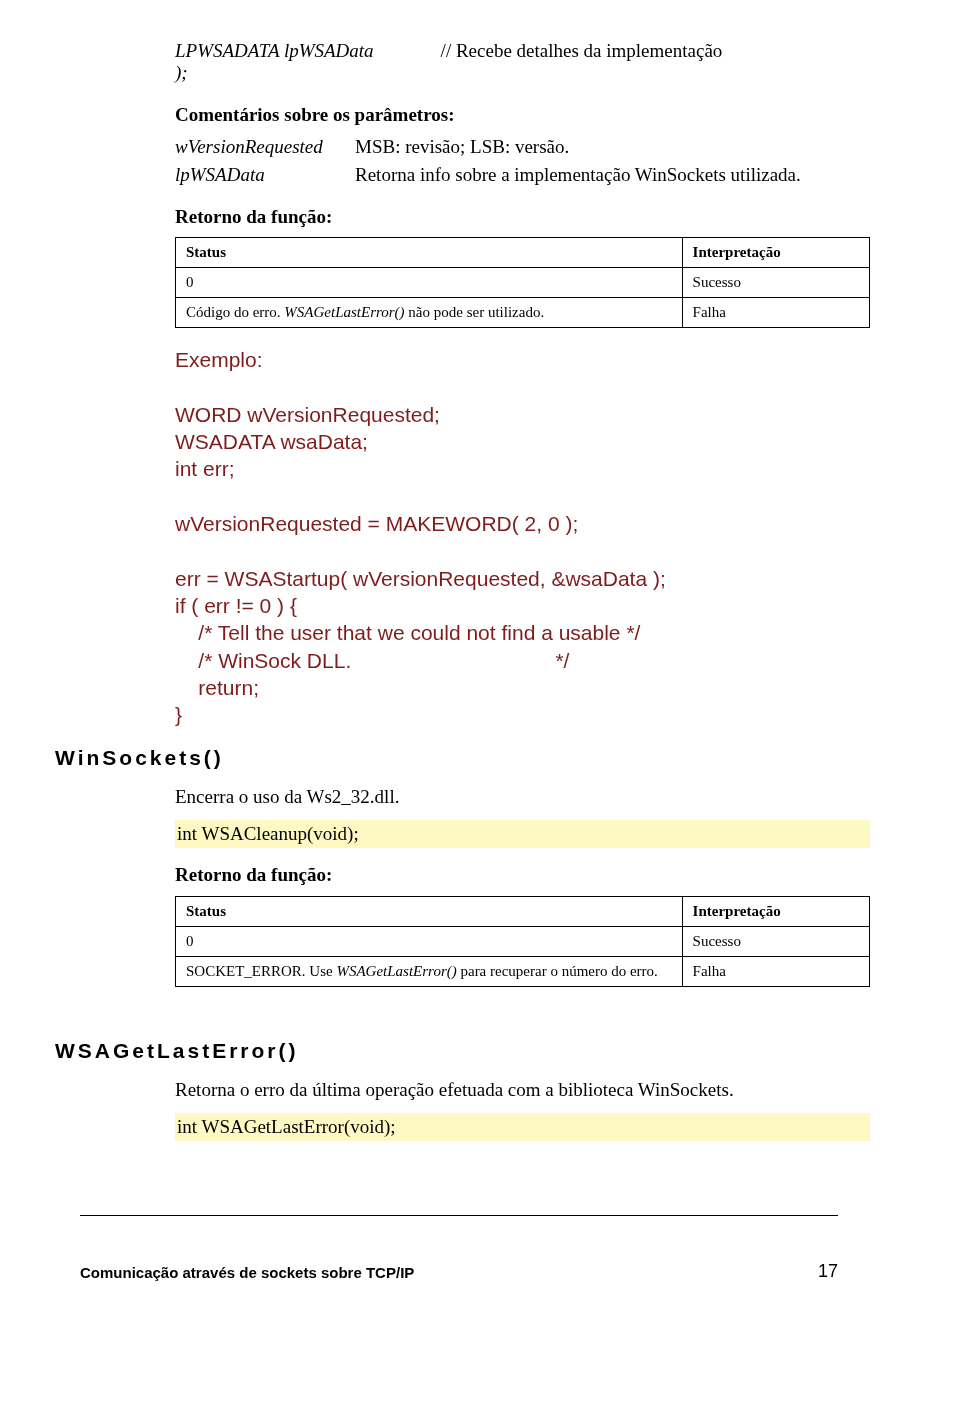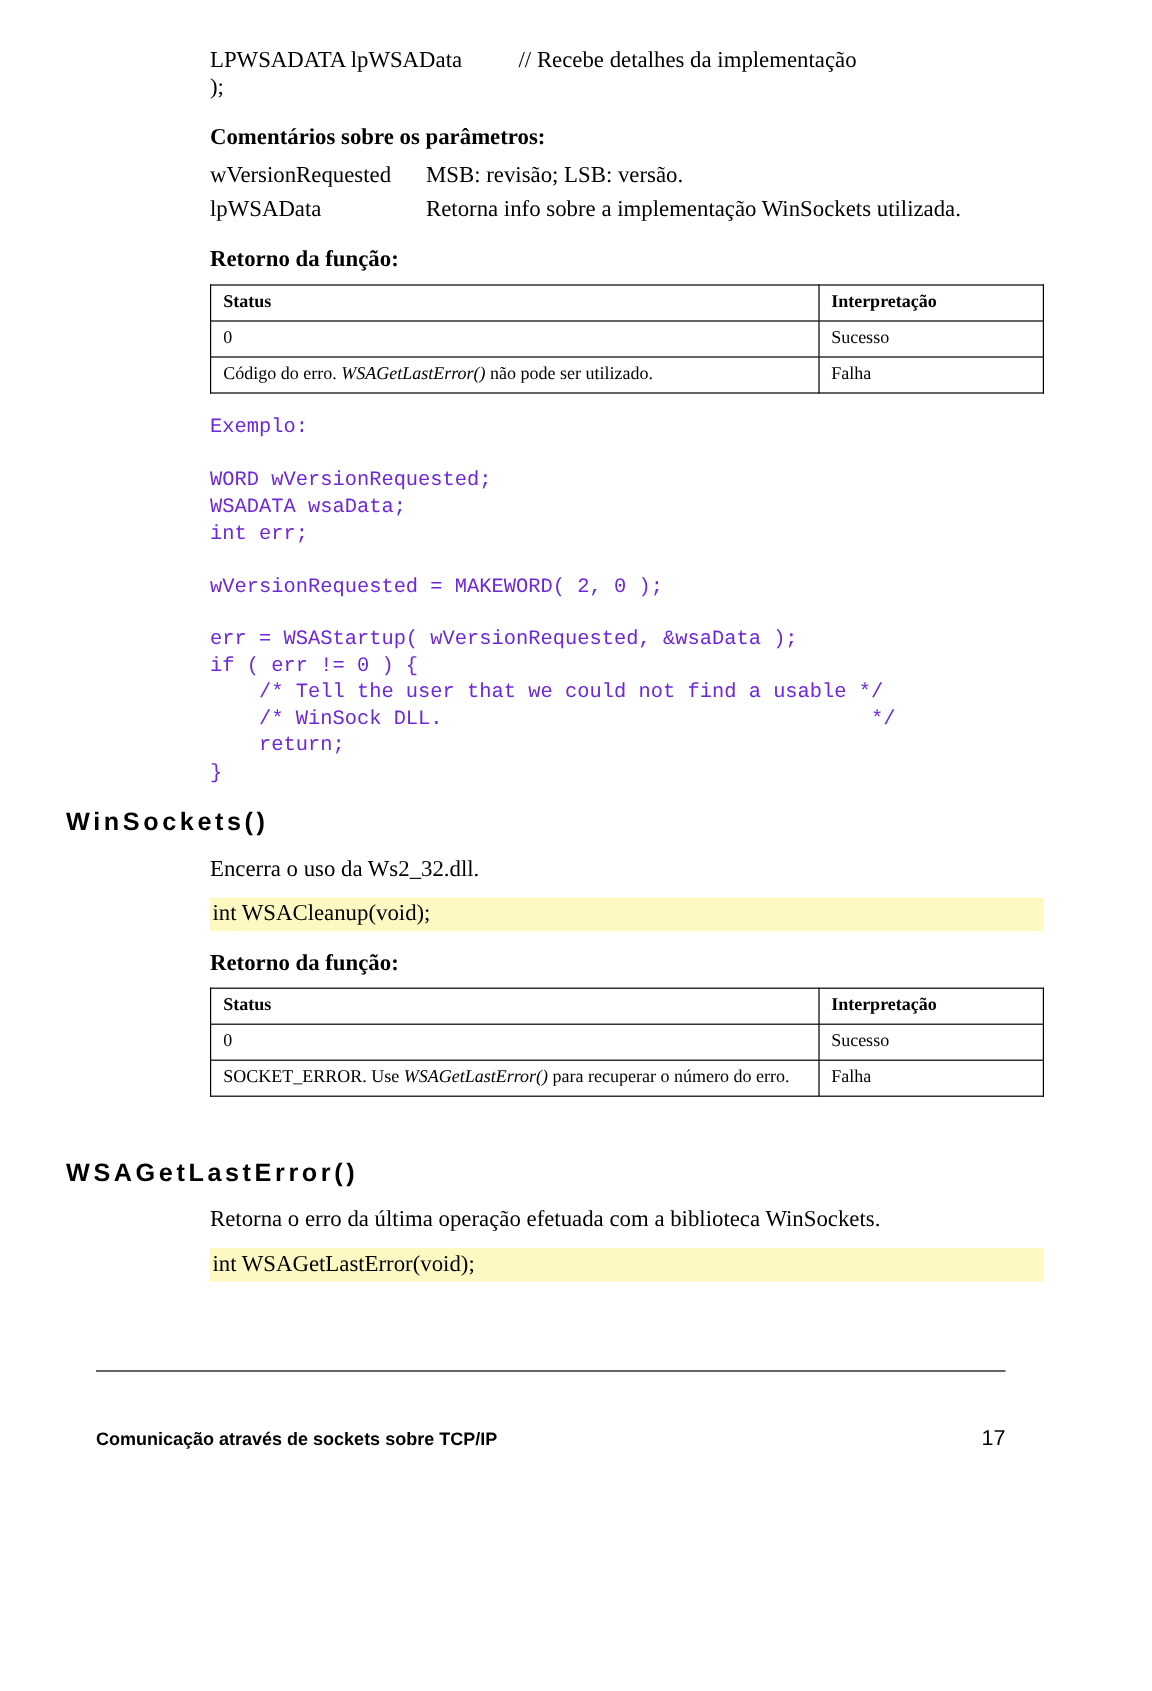--- a/index.html
+++ b/index.html
@@ -17,57 +17,58 @@
   }
   .line {
     font-size: 19px;
     line-height: 1.35;
   }
   .comment-line {
     display: flex;
     font-size: 19px;
   }
   .comment-left { flex: 0 0 auto; }
-  .comment-right { margin-left: 47px; text-align: center; }
+  .comment-right { margin-left: 67px; text-align: center; }
   .bold { font-weight: bold; }
   .italic { font-style: italic; }
   .section-gap { height: 18px; }
   .param-block {
     margin-top: 8px;
     margin-bottom: 18px;
   }
   .param-row {
     display: flex;
     font-size: 19px;
     margin-top: 6px;
   }
   .param-name {
     flex: 0 0 180px;
+    font-style: italic;
   }
   .param-desc {
     flex: 1;
     text-align: justify;
   }
   table {
     border-collapse: collapse;
     width: 100%;
     margin-top: 8px;
     margin-bottom: 18px;
   }
   td {
     border: 1px solid #000;
     padding: 6px 10px;
     font-size: 15px;
     vertical-align: top;
   }
   td.header { font-weight: bold; }
   pre.code {
-    font-family: Liberation Mono, monospace;
-    font-size: 17px;
-    color: #6d28d9;
+    font-family: Liberation Sans, sans-serif;
+    font-size: 21px;
+    color: #7f1d1d;
     margin: 14px 0 18px 0;
     white-space: pre;
     line-height: 1.3;
   }
   .func-heading {
     font-family: Arial, Helvetica, sans-serif;
     font-weight: bold;
     font-size: 21px;
     letter-spacing: 3px;
     margin-left: -120px;
@@ -111,21 +112,21 @@
     font-weight: normal;
     margin-top: 41px;
   }
 </style>
 </head>
 <body>
 
 <div class="page">
 
   <div class="comment-line">
-    <div class="comment-left" style="white-space:pre;">LPWSADATA lpWSAData
+    <div class="comment-left" style="white-space:pre;font-style:italic;">LPWSADATA lpWSAData
 );</div>
     <div class="comment-right">// Recebe detalhes da implementação</div>
   </div>
 
   <div class="section-gap"></div>
 
   <div class="line bold">Comentários sobre os parâmetros:</div>
 
   <div class="param-block">
     <div class="param-row">

